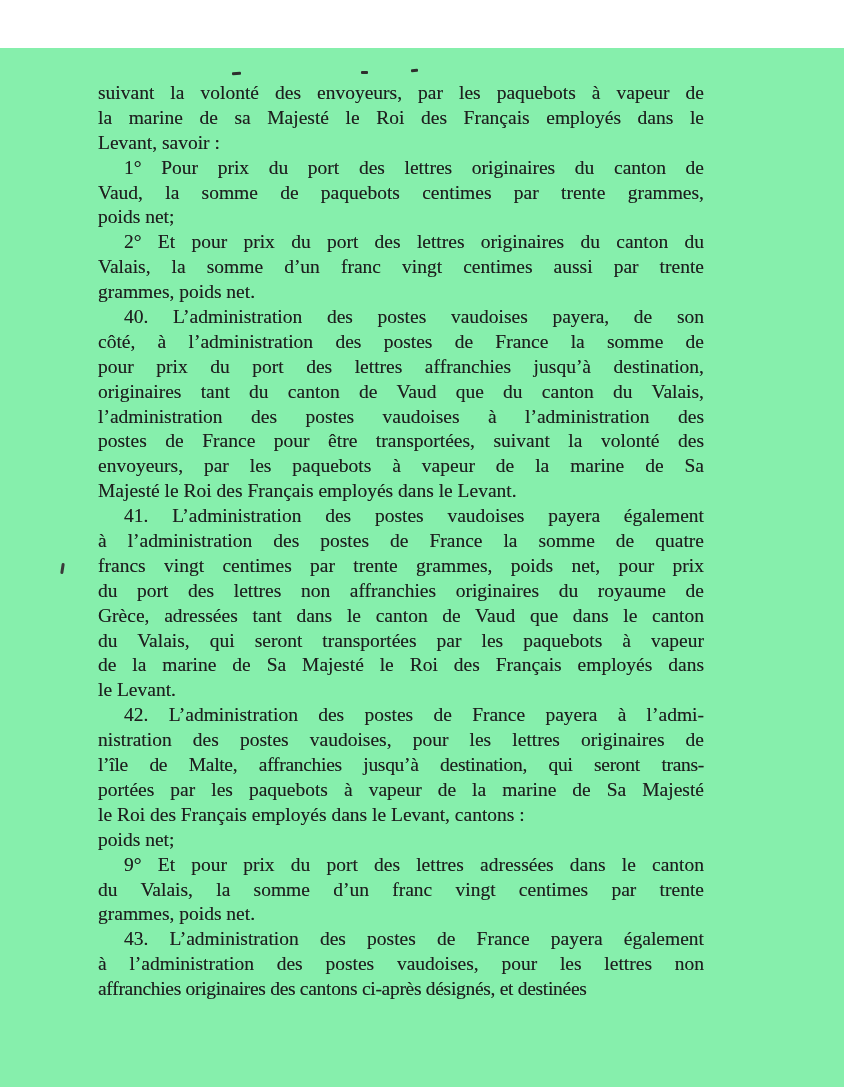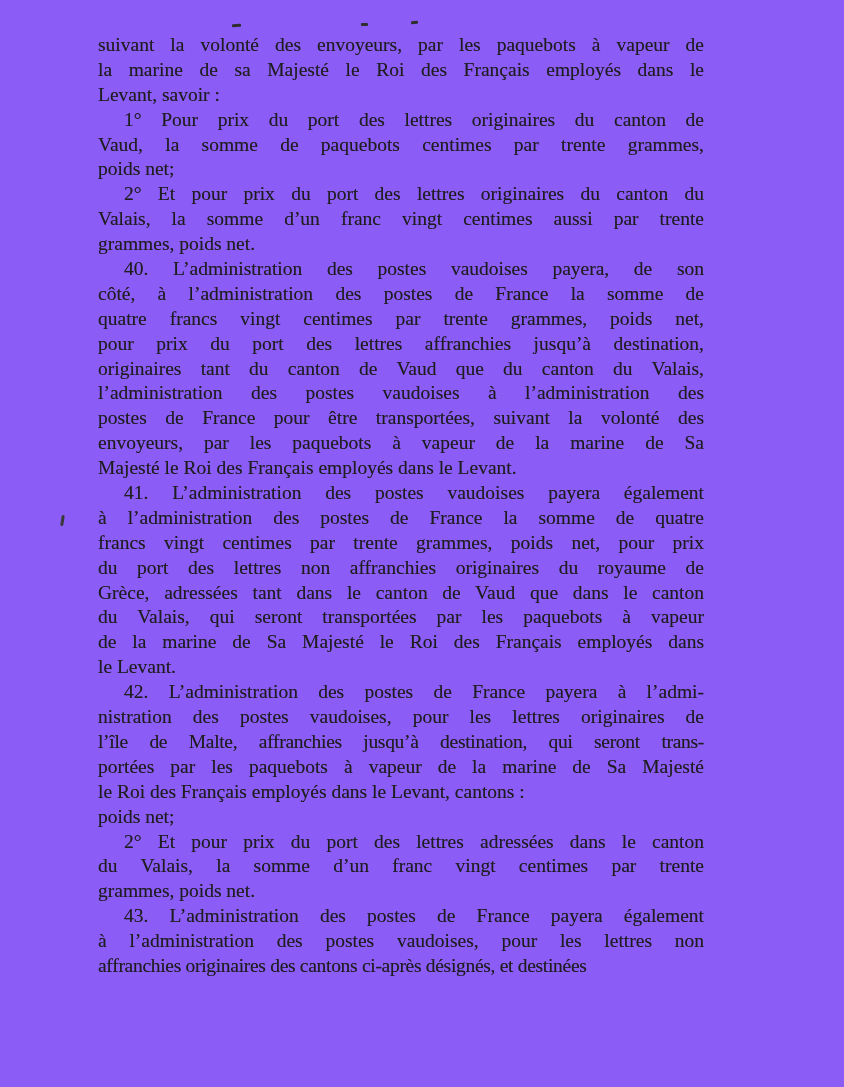--- a/index.html
+++ b/index.html
@@ -9,21 +9,22 @@
   body {
     width: 844px;
     height: 1087px;
     position: relative;
     background: #ffffff;
     overflow: hidden;
   }
   .page {
     position: absolute;
     inset: 0;
-    background: #8b5cf6;
+    background: #86efac;
+    margin-top: 48px;
   }
   .textblock {
     position: absolute;
     left: 98px;
     top: 33px;
     width: 606px;
     font-family: "Liberation Serif", "DejaVu Serif", serif;
     font-size: 19.5px;
     line-height: 24.9px;
     color: #1e1e1e;
@@ -67,41 +68,40 @@
       <div class="line">la marine de sa Majesté le Roi des Français employés dans le</div>
       <div class="line para-end">Levant, savoir :</div>
       <div class="line para-start indented">1° Pour prix du port des lettres originaires du canton de</div>
       <div class="line">Vaud, la somme de paquebots centimes par trente grammes,</div>
       <div class="line para-end">poids net;</div>
       <div class="line para-start indented">2° Et pour prix du port des lettres originaires du canton du</div>
       <div class="line">Valais, la somme d’un franc vingt centimes aussi par trente</div>
       <div class="line para-end">grammes, poids net.</div>
       <div class="line para-start indented">40. L’administration des postes vaudoises payera, de son</div>
       <div class="line">côté, à l’administration des postes de France la somme de</div>
-      <div class="line">quatre francs vingt centimes par trente grammes, poids net,</div>
       <div class="line">pour prix du port des lettres affranchies jusqu’à destination,</div>
       <div class="line">originaires tant du canton de Vaud que du canton du Valais,</div>
       <div class="line">l’administration des postes vaudoises à l’administration des</div>
       <div class="line">postes de France pour être transportées, suivant la volonté des</div>
       <div class="line">envoyeurs, par les paquebots à vapeur de la marine de Sa</div>
       <div class="line para-end">Majesté le Roi des Français employés dans le Levant.</div>
       <div class="line para-start indented">41. L’administration des postes vaudoises payera également</div>
       <div class="line">à l’administration des postes de France la somme de quatre</div>
       <div class="line">francs vingt centimes par trente grammes, poids net, pour prix</div>
       <div class="line">du port des lettres non affranchies originaires du royaume de</div>
       <div class="line">Grèce, adressées tant dans le canton de Vaud que dans le canton</div>
       <div class="line">du Valais, qui seront transportées par les paquebots à vapeur</div>
       <div class="line">de la marine de Sa Majesté le Roi des Français employés dans</div>
       <div class="line para-end">le Levant.</div>
       <div class="line para-start indented">42. L’administration des postes de France payera à l’admi-</div>
       <div class="line">nistration des postes vaudoises, pour les lettres originaires de</div>
       <div class="line tight">l’île de Malte, affranchies jusqu’à destination, qui seront trans-</div>
       <div class="line">portées par les paquebots à vapeur de la marine de Sa Majesté</div>
       <div class="line para-end">le Roi des Français employés dans le Levant, cantons :</div>
       <div class="line para-end">poids net;</div>
-      <div class="line para-start indented">2° Et pour prix du port des lettres adressées dans le canton</div>
+      <div class="line para-start indented">9° Et pour prix du port des lettres adressées dans le canton</div>
       <div class="line">du Valais, la somme d’un franc vingt centimes par trente</div>
       <div class="line para-end">grammes, poids net.</div>
       <div class="line para-start indented">43. L’administration des postes de France payera également</div>
       <div class="line">à l’administration des postes vaudoises, pour les lettres non</div>
       <div class="line para-end tight">affranchies originaires des cantons ci-après désignés, et destinées</div>
     </div>
 </div>
 
 </body></html>

